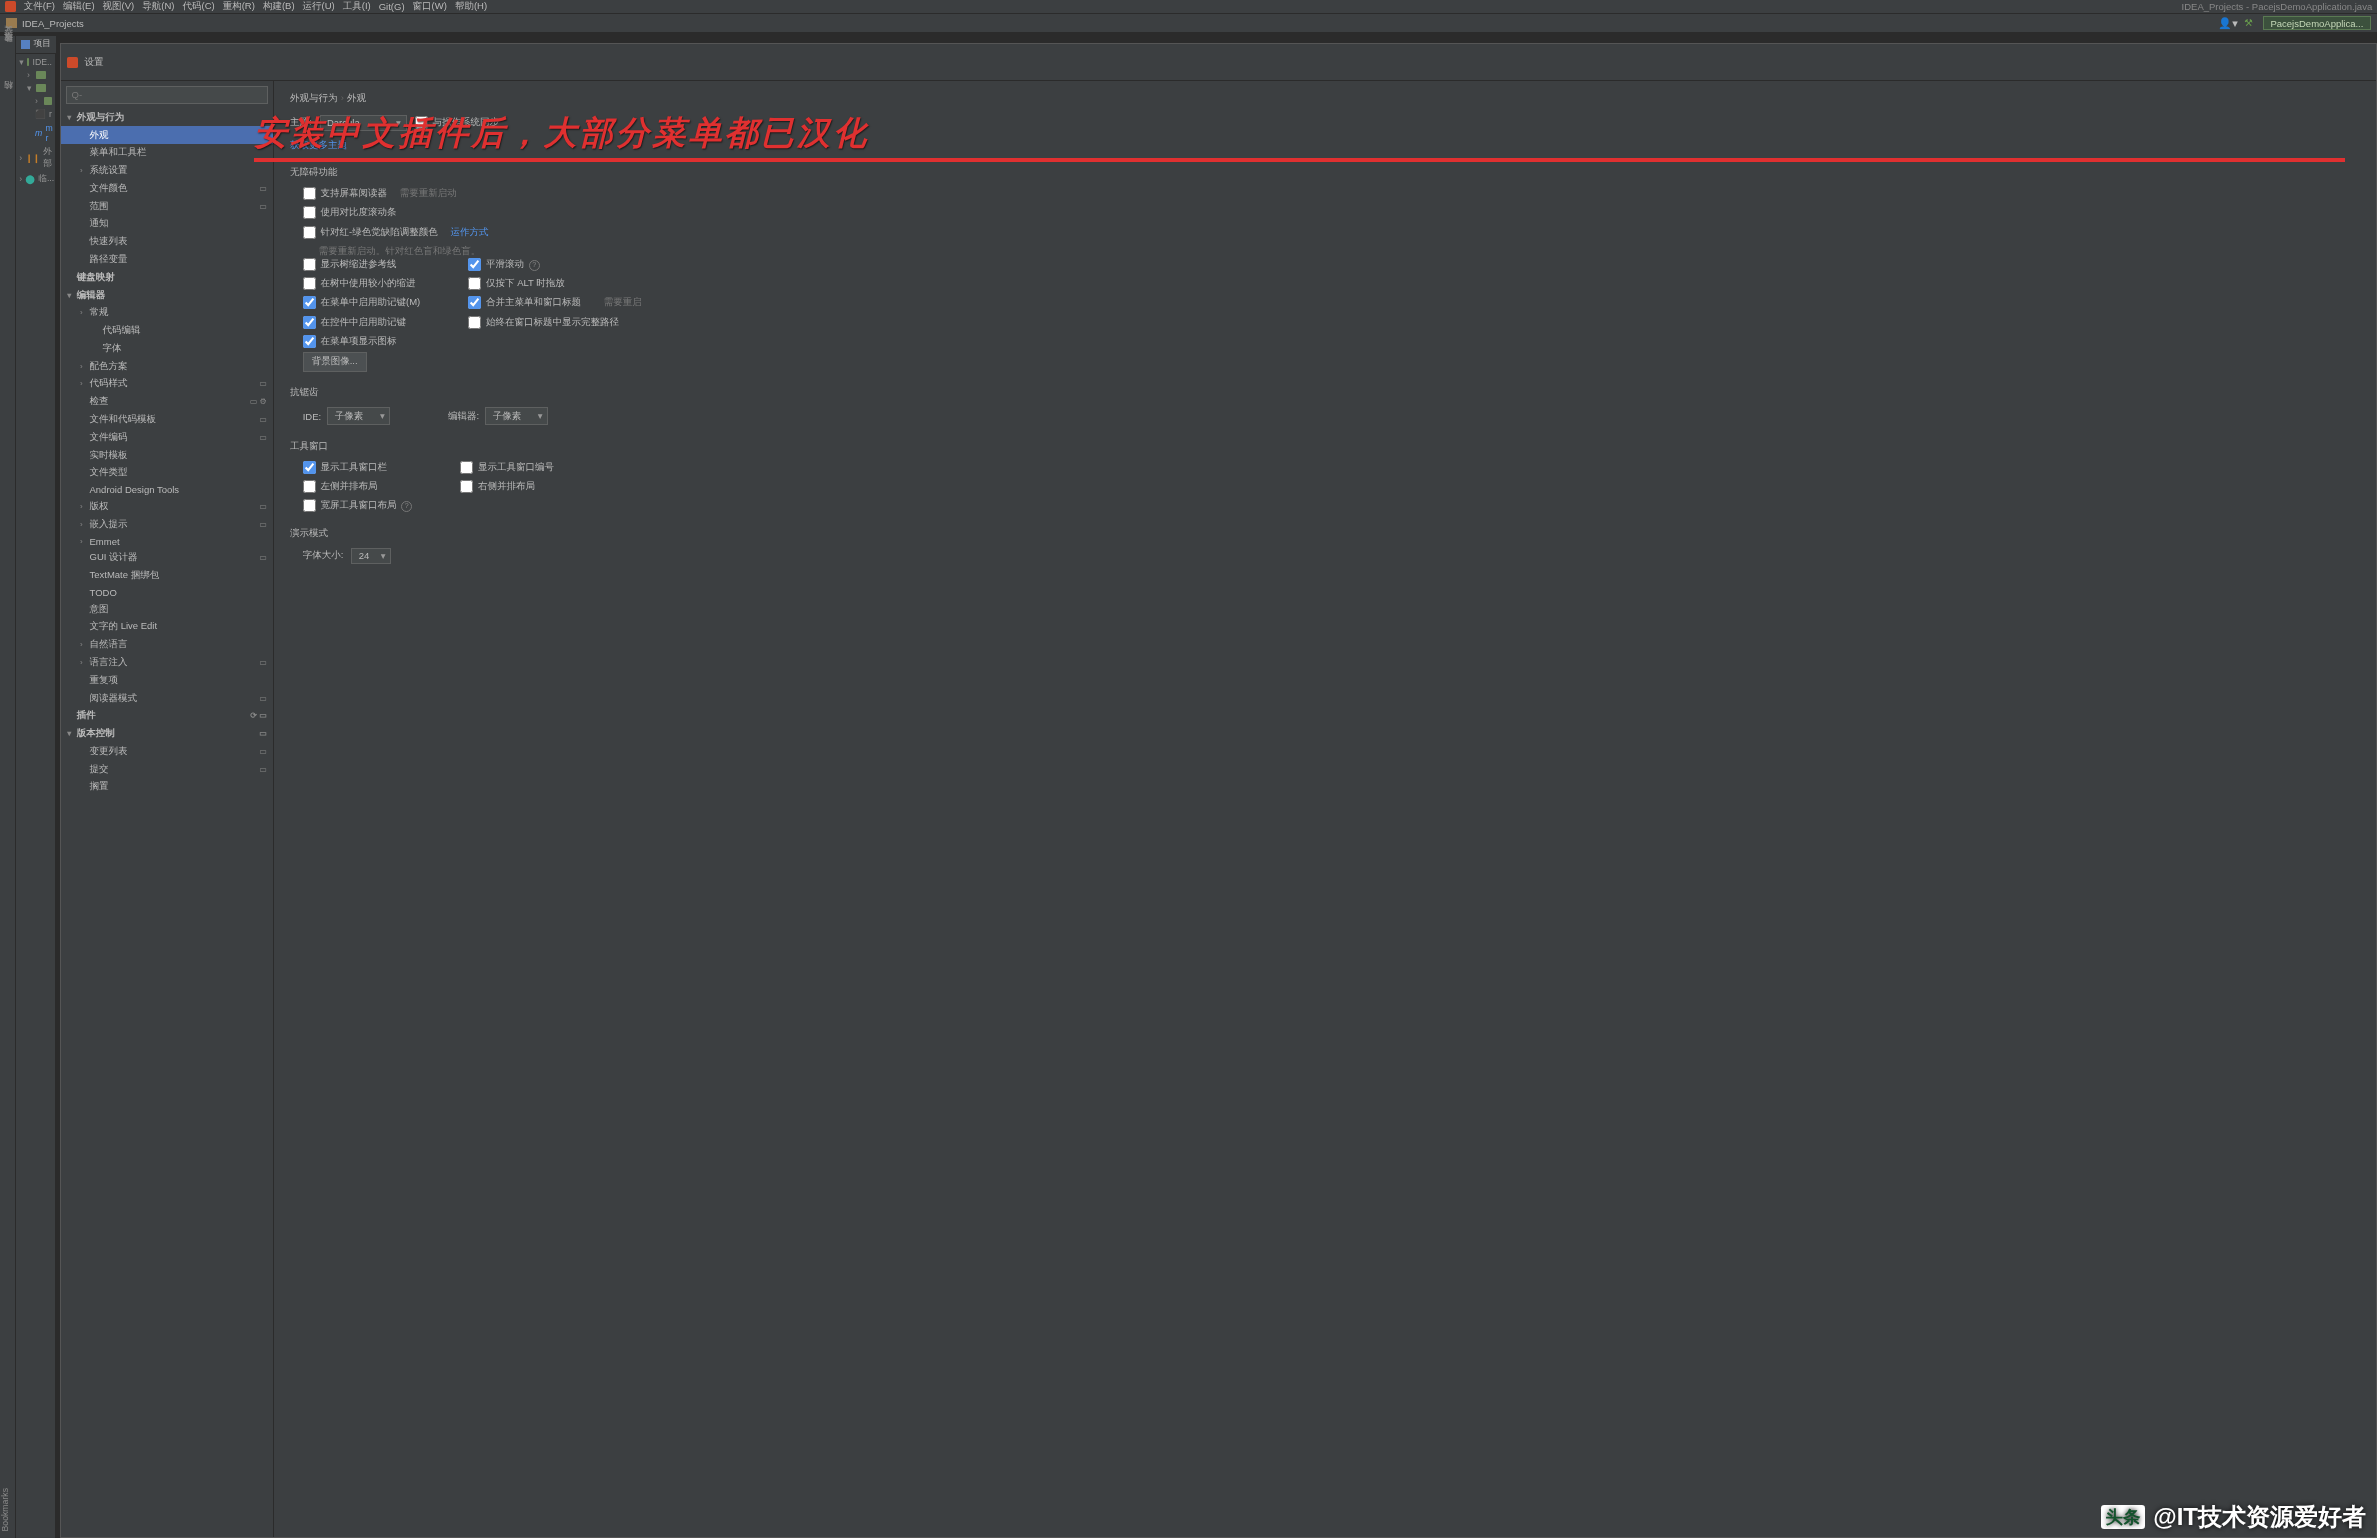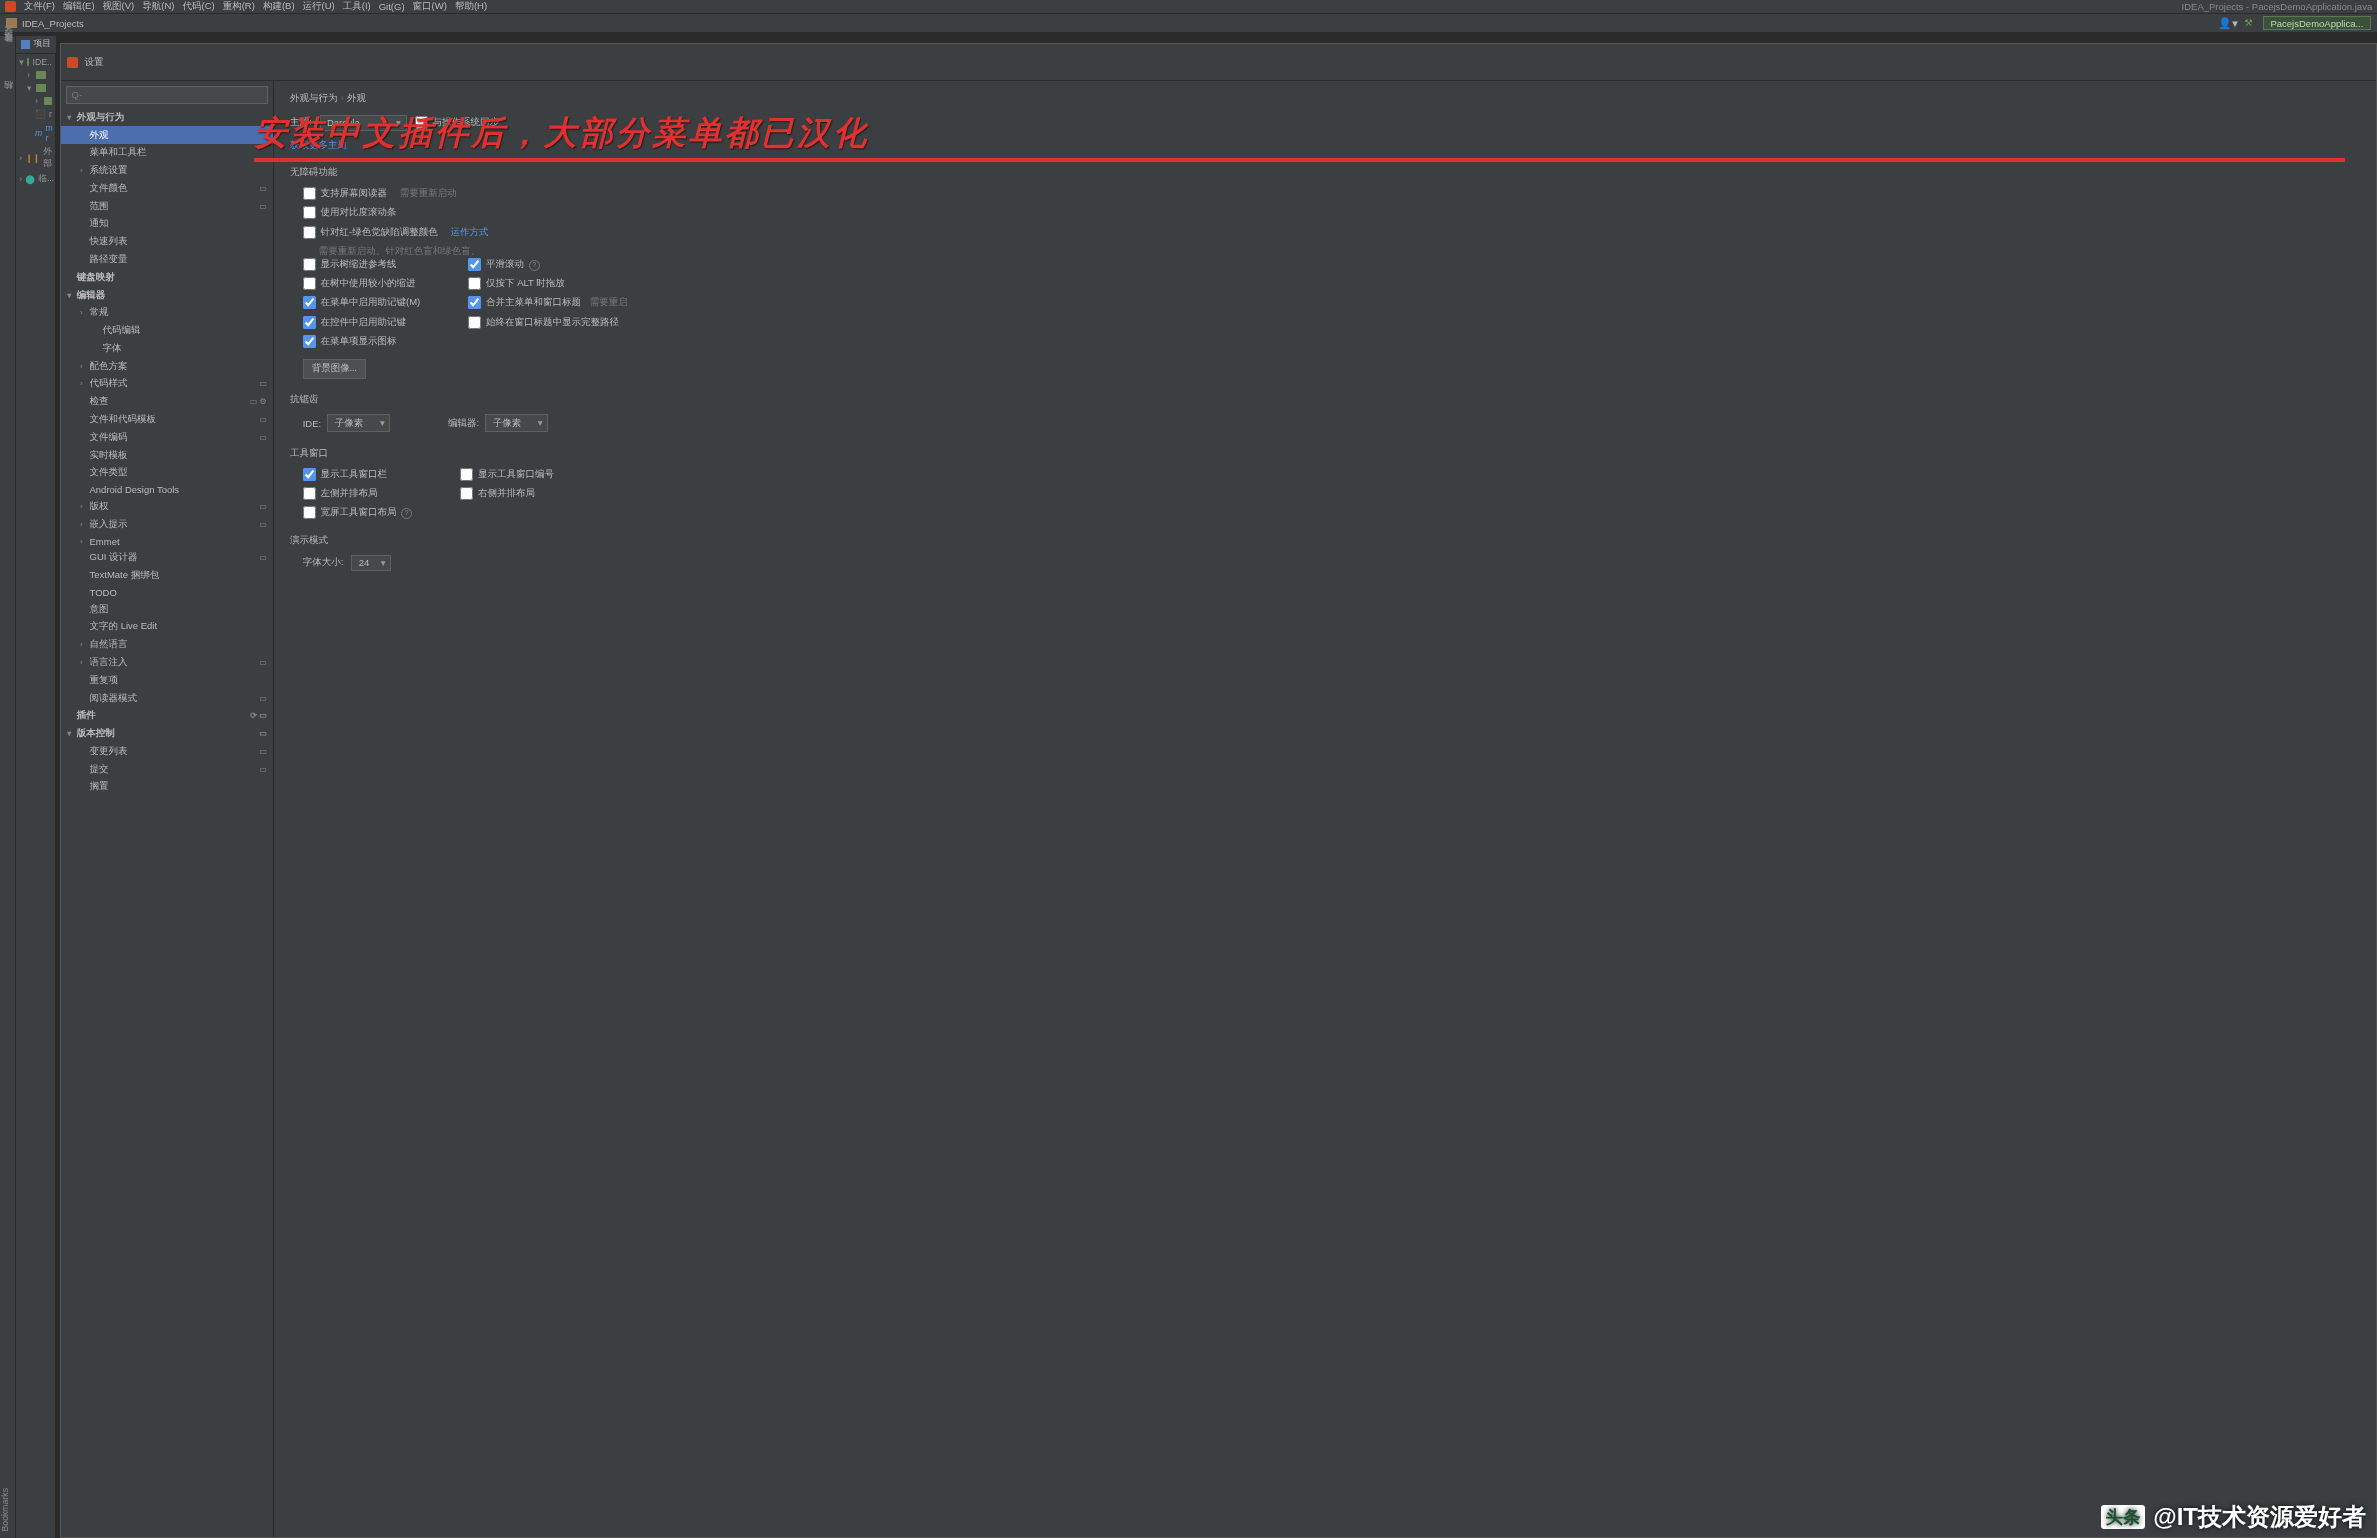--- a/index.html
+++ b/index.html
@@ -427,29 +427,29 @@
               <span>平滑滚动</span>
               <span class="help-icon">?</span>
             </label>
             <label class="chk">
               <input type="checkbox" style="">
               <span>仅按下 ALT 时拖放</span>
             </label>
             <label class="chk">
               <input type="checkbox" checked="" style="">
               <span>合并主菜单和窗口标题</span>
-              <span class="muted" style="margin-left: 4px;">需要重启</span>
+              <span class="muted" style="margin-left: 18px;">需要重启</span>
             </label>
             <label class="chk">
               <input type="checkbox" style="">
               <span>始终在窗口标题中显示完整路径</span>
             </label>
           </div>
       </div>
-      <div style="padding-left:12.7px; margin-top:11px;font-family:Liberation Serif, serif;">
+      <div style="padding-left:12.7px; margin-top:4px;">
         <span class="btn">背景图像...</span>
       </div>
 
       <div class="section-title">抗锯齿</div>
       <div class="anti-row" style="padding-left:12.7px;">
         <div class="pair">
           <label class="lbl">IDE:</label>
           <span class="select" style="min-width:63px;">子像素</span>
         </div>
         <div class="pair" style="margin-left:48px;">

